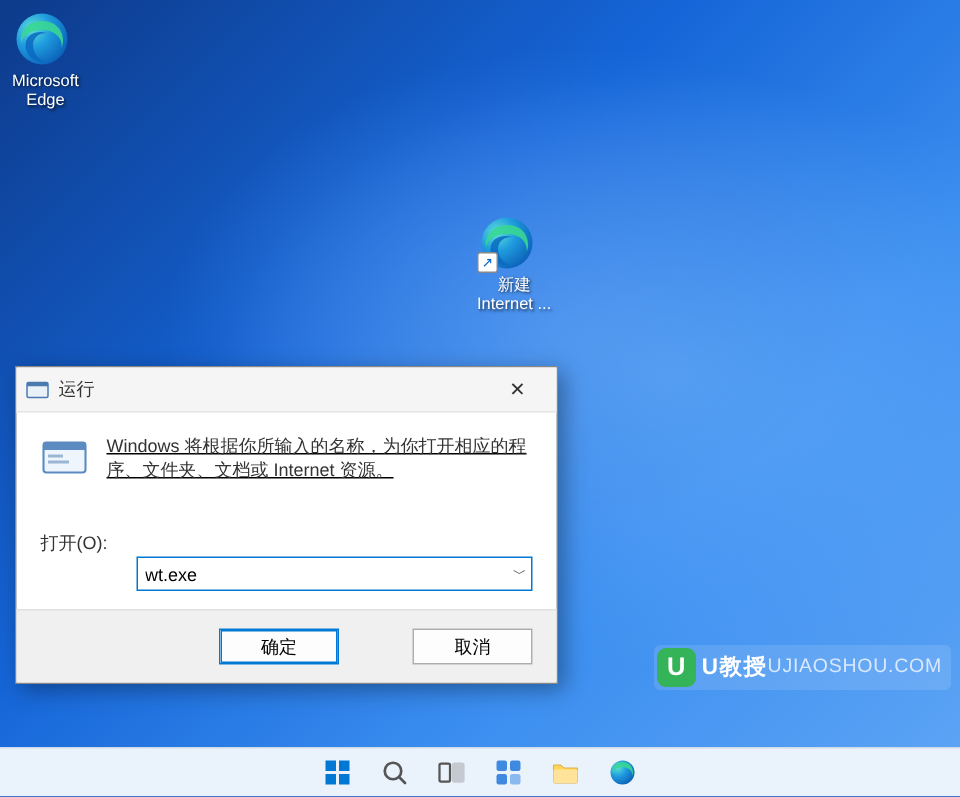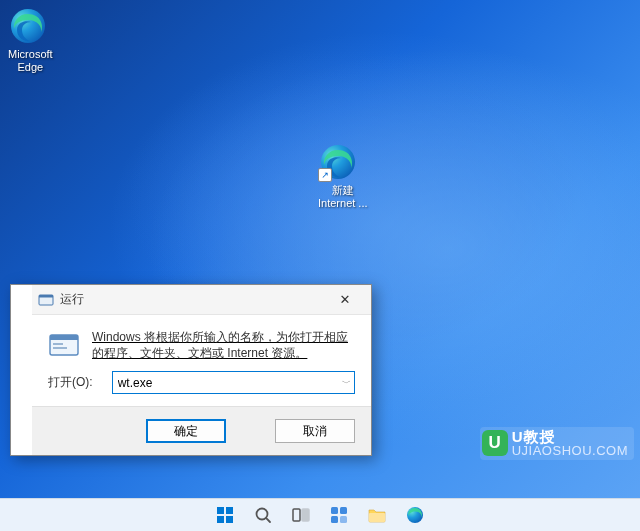--- a/index.html
+++ b/index.html
@@ -63,21 +63,20 @@
     }
     .run-dialog {
       position: absolute;
       left: 10px;
       bottom: 42px;
       width: 362px;
       background: #ffffff;
       border: 1px solid #888;
       box-shadow: 4px 4px 14px rgba(0,0,0,0.35);
       font-size: 12px;
-      padding-left: 21px;
     }
     .run-dialog .titlebar {
       height: 30px;
       background: #f5f5f5;
       display: flex;
       align-items: center;
       padding: 0 6px;
       border-bottom: 1px solid #e5e5e5;
     }
     .run-dialog .titlebar .title-icon {
@@ -123,20 +122,21 @@
       gap: 19px;
       margin-top: 10px;
     }
     .run-dialog .input-label {
       color: #333;
       white-space: nowrap;
     }
     .run-dialog .input-wrap {
       flex: 1;
       position: relative;
+      margin-top: 40px;
     }
     .run-dialog input[type="text"] {
       width: 100%;
       height: 23px;
       border: 1px solid #0078d4;
       padding: 2px 20px 2px 5px;
       font-size: 12px;
       font-family: inherit;
       outline: none;
     }
@@ -217,21 +217,21 @@
       display: flex;
       align-items: center;
       justify-content: center;
       color: white;
       font-weight: bold;
       font-size: 17px;
       font-family: Arial, sans-serif;
     }
     .watermark .wm-text { color: white; font-size: 15px; font-weight: bold; letter-spacing: 1px; }
     .watermark .wm-sub { color: #d8e8ff; font-size: 13px; letter-spacing: 0.5px; }
-    .watermark .wm-stack { display: flex; flex-direction: column; line-height: 1.05; }
+    .watermark .wm-stack { display: flex; flex-direction: row; line-height: 1.05; }
   </style>
 </head>
 <body>
 
 <div class="desktop">
 
   <div class="desktop-icon" style="left:8px; top:6px;">
     <div class="icon-img">
       <svg class="edge-icon-svg" viewBox="0 0 40 40">
         <defs>

